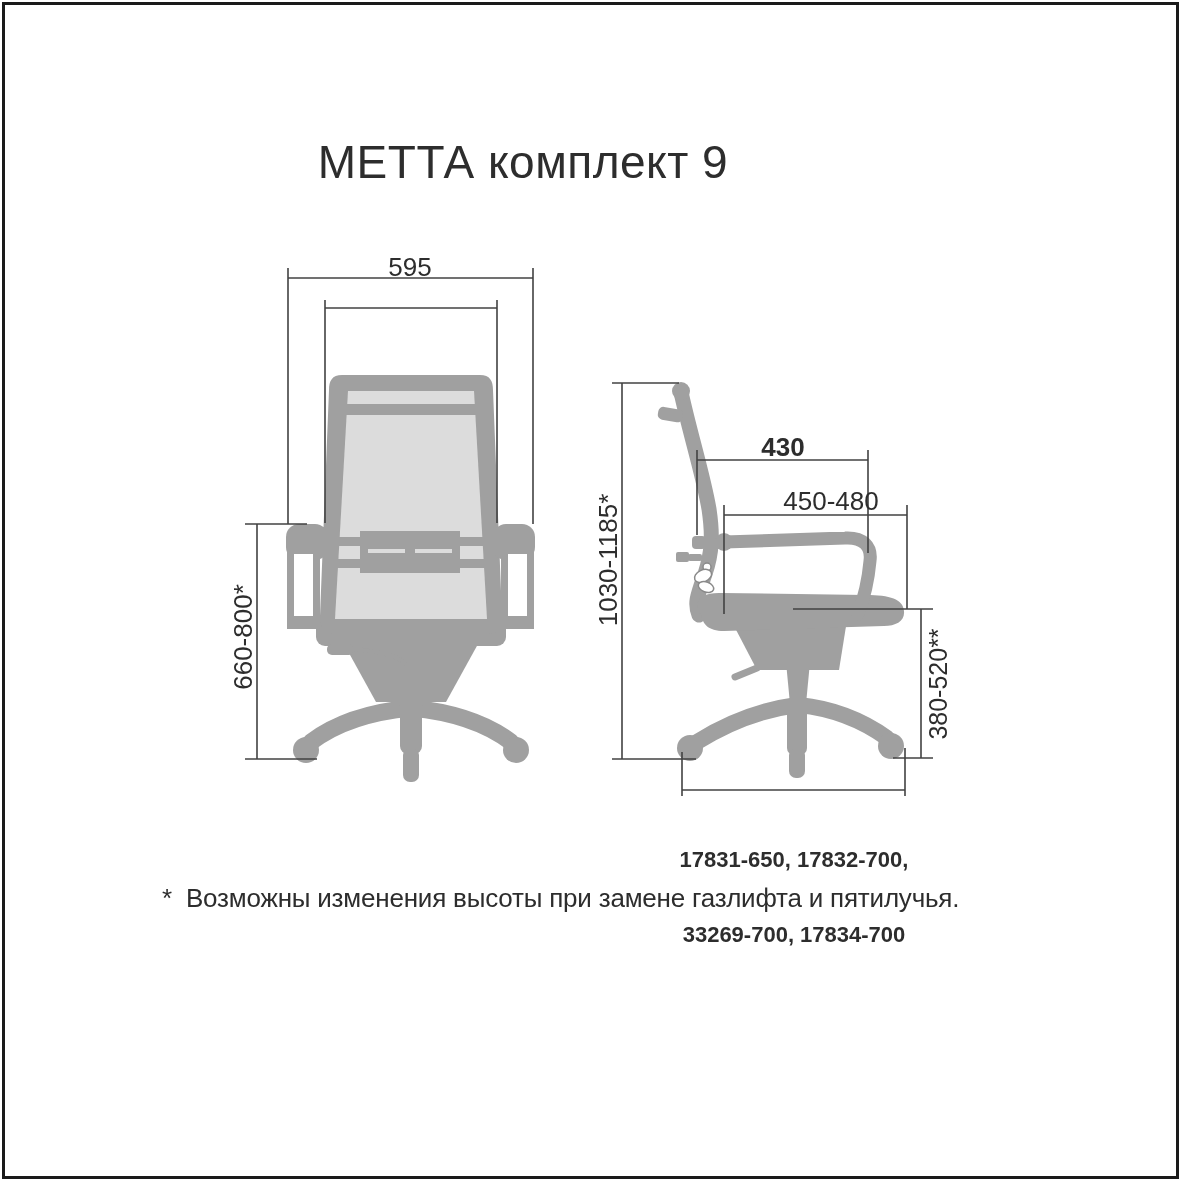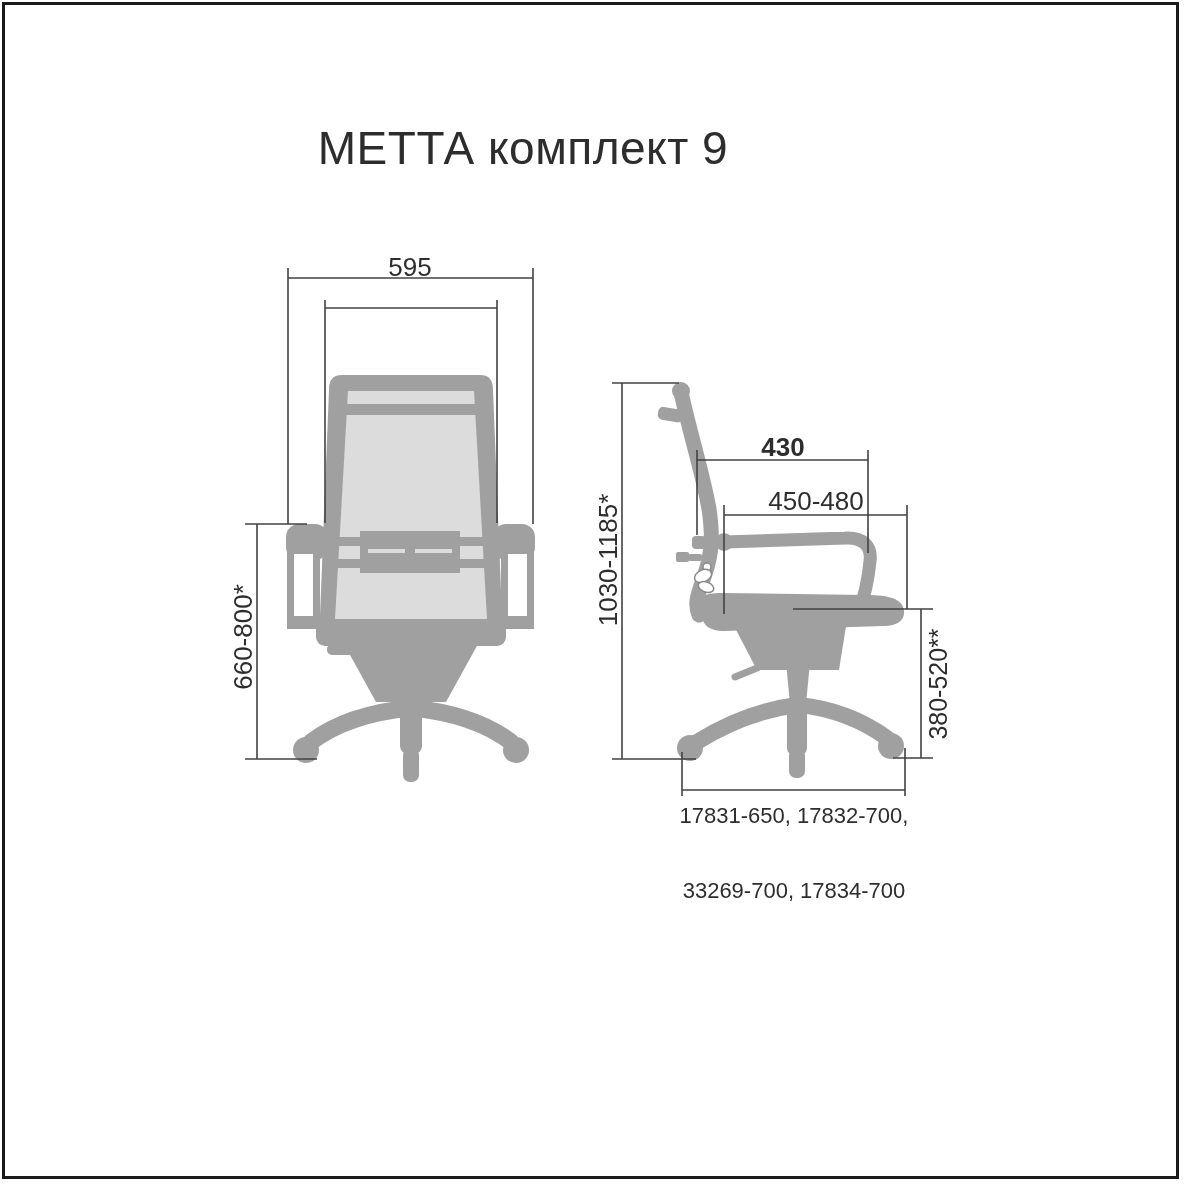--- a/index.html
+++ b/index.html
@@ -1,21 +1,21 @@
 <!DOCTYPE html>
 <html style="--chair-gray: #a0a0a0; --mesh-gray: #dcdcdc; --dim-line: #424242; --text: #2d2d2d; --border: #1a1a1a;"><head>
 <meta charset="utf-8">
 <style>
   html,body{margin:0;padding:0;background:#fff;}
   #canvas{position:relative;width:1184px;height:1184px;background:#fff;overflow:hidden;
           font-family:"Liberation Sans", sans-serif;color:var(--text,#2d2d2d);}
   #frame{position:absolute;left:2px;top:2px;width:1177px;height:1177px;
          border:3px solid var(--border,#1a1a1a);box-sizing:border-box;}
   .abs{position:absolute;}
-  .title{font-size:46px;letter-spacing:0.5px;text-align:center;white-space:nowrap;}
+  .title{font-size:46px;letter-spacing:0.5px;text-align:center;white-space:nowrap;margin-top:14px;}
   .dim-label{font-size:26px;text-align:center;line-height:32px;height:32px;white-space:nowrap;}
   .dim-label.small{font-size:25px;}
   .vlabel{transform:rotate(-90deg);transform-origin:center center;width:200px;}
   .catalog{font-size:22px;line-height:25px;text-align:center;white-space:pre;}
   .footnote{font-size:26px;white-space:pre;letter-spacing:-0.2px;}
   svg{position:absolute;left:0;top:0;}
   .chair-fill{fill:var(--chair-gray,#a0a0a0);}
   .mesh-fill{fill:var(--mesh-gray,#dcdcdc);}
   .chair-stroke{stroke:var(--chair-gray,#a0a0a0);fill:none;}
   .dim{stroke:var(--dim-line,#424242);stroke-width:1.6;fill:none;}
@@ -126,21 +126,22 @@
       <path d="M682,790 H905"></path>
       <path d="M682,752 V796"></path>
       <path d="M905,748 V796"></path>
     </g>
   </svg>
 
   <div class="abs dim-label" style="left:310px;top:251px;width:200px;">595</div>
   <div class="abs dim-label vlabel" style="left:143px;top:621px;">660-800*</div>
   <div class="abs dim-label vlabel" style="left:508px;top:544px;">1030-1185*</div>
   <div class="abs dim-label" style="left:683px;top:431px;width:200px;font-weight:bold;">430</div>
-  <div class="abs dim-label" style="left:716px;top:485px;width:200px;">450-480</div>
+  <div class="abs dim-label" style="left:716px;top:485px;width:200px;padding-left:15px;">450-480</div>
   <div class="abs dim-label small vlabel" style="left:838px;top:668px;">380-520**</div>
 
-  <div class="abs catalog" style="left:644px;top:753px;width:300px;">
+  <div class="abs catalog" style="left:644px;top:797px;width:300px;font-weight:bold;">
     <div>17831-650, 17832-700,</div>
     <div>33269-700, 17834-700</div>
   </div>
 
+  <div class="abs footnote" style="left:162px;top:883px;">*  Возможны изменения высоты при замене газлифта и пятилучья.</div>
 </div>
 
 </body></html>

